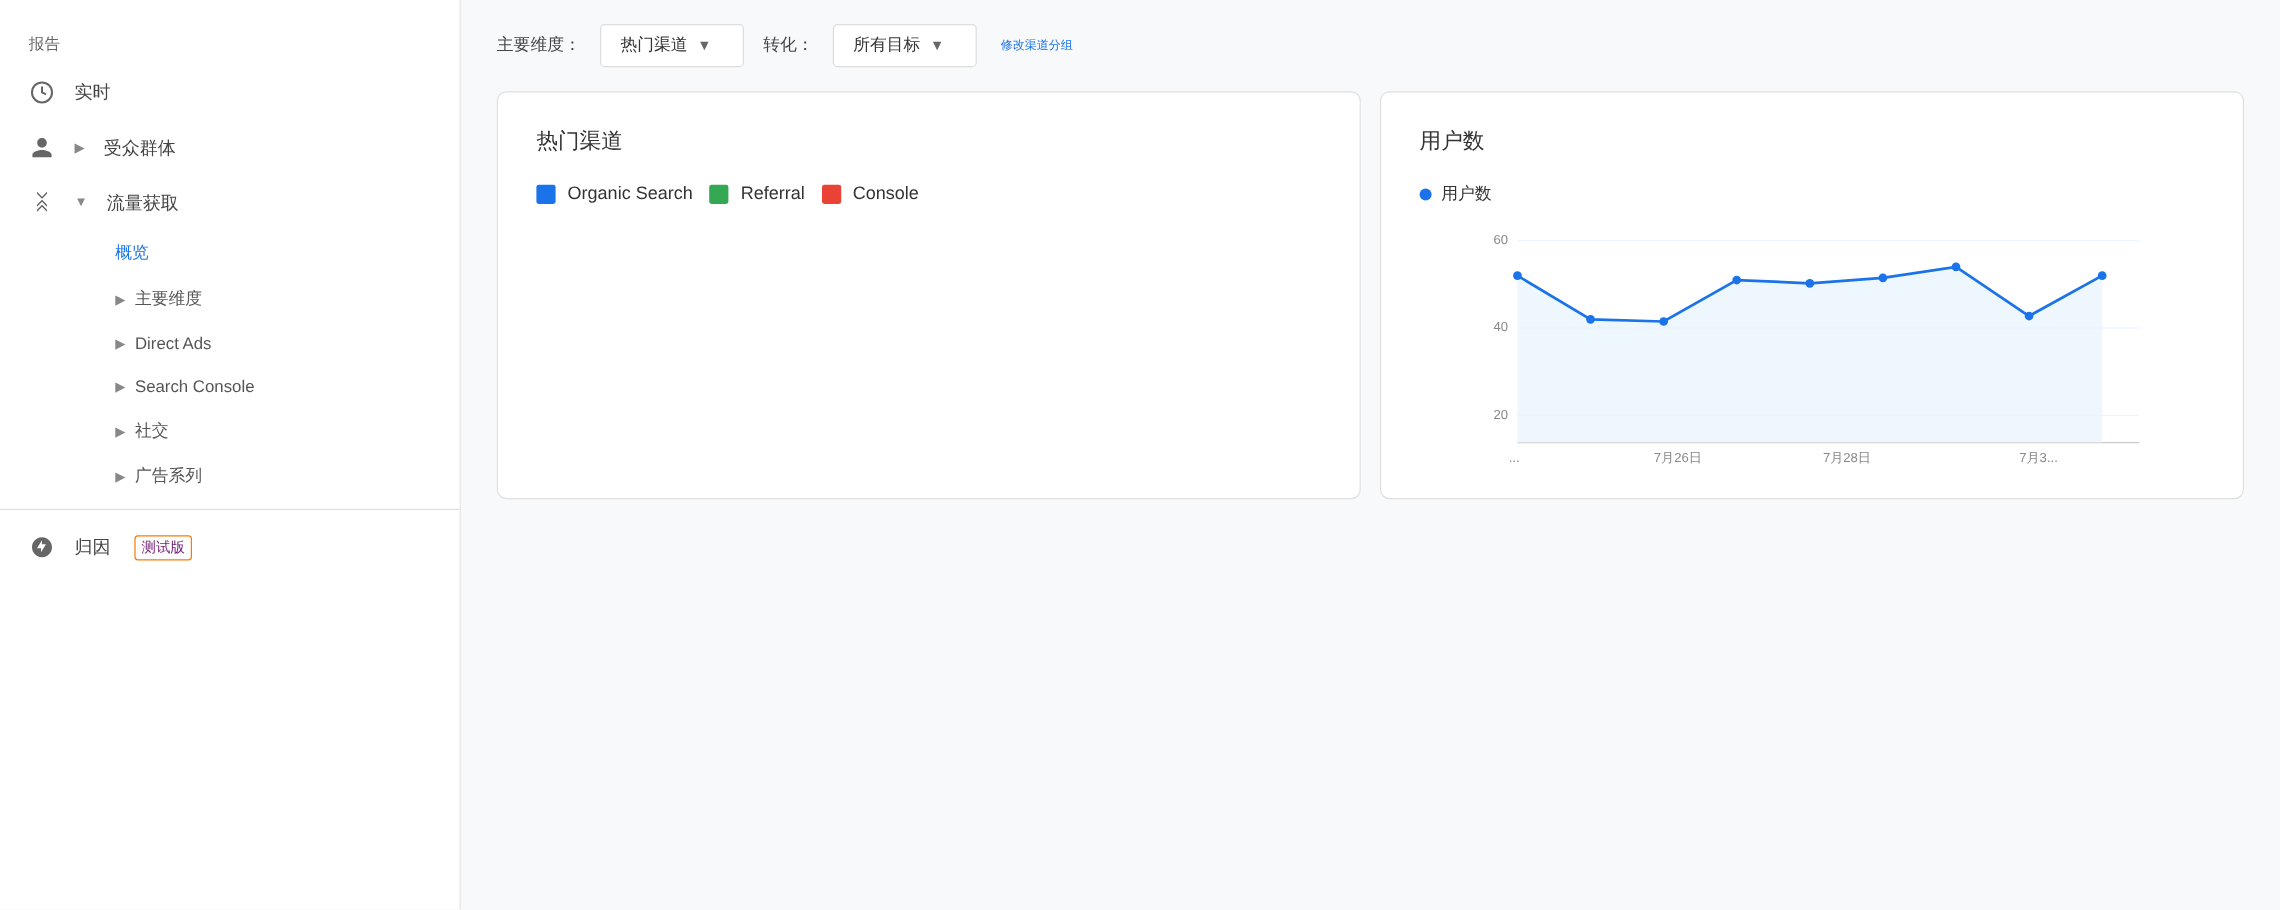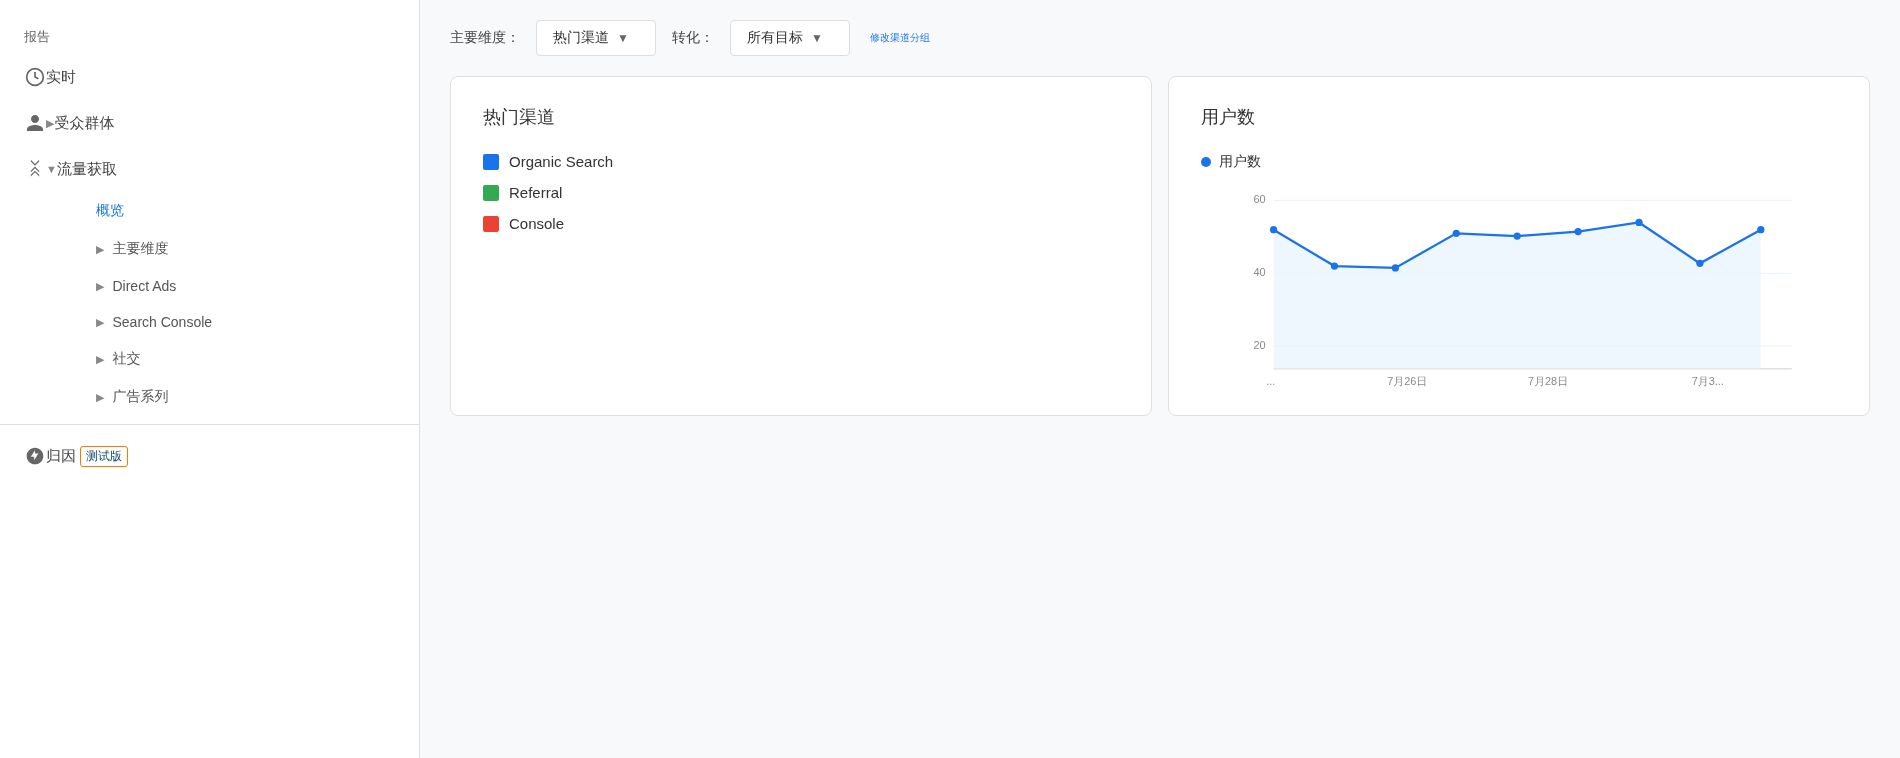--- a/index.html
+++ b/index.html
@@ -7,40 +7,40 @@
       font-family: 'Arial', sans-serif;
       background: #f8f9fa;
       display: flex;
       width: 1900px;
       height: 758px;
       overflow: hidden;
     }
 
     
     .sidebar {
-      width: 420px;
+      width: 384px;
       background: #fff;
       border-right: 1px solid #e0e0e0;
       padding: 20px 0;
       flex-shrink: 0;
     }
     .sidebar-section-label {
       font-size: 13px;
       color: #666;
       padding: 8px 24px;
       font-weight: 500;
     }
     .sidebar-item {
       display: flex;
       align-items: center;
       padding: 12px 24px;
       cursor: pointer;
       color: #444;
       font-size: 15px;
-      gap: 0;
+      gap: 16px;
     }
     .sidebar-item .icon {
       width: 22px;
       height: 22px;
       display: flex;
       align-items: center;
       justify-content: center;
       color: #666;
       flex-shrink: 0;
     }
@@ -139,21 +139,21 @@
       gap: 40px;
     }
     .pie-container {
       position: relative;
       width: 260px;
       height: 260px;
       flex-shrink: 0;
     }
     .legend {
       display: flex;
-      flex-direction: column;
+      flex-direction: row;
       gap: 14px;
     }
     .legend-item {
       display: flex;
       align-items: center;
       gap: 10px;
       font-size: 15px;
       color: #333;
     }
     .legend-color {
@@ -263,21 +263,21 @@
 
   <div class="sidebar-divider"></div>
 
   <div class="sidebar-item">
     <span class="icon">
       <svg width="20" height="20" viewBox="0 0 24 24" fill="currentColor">
         <path d="M12 2C6.48 2 2 6.48 2 12s4.48 10 10 10 10-4.48 10-10S17.52 2 12 2zm-1 15v-4H7l5-8v4h4l-5 8z"></path>
       </svg>
     </span>
     <span>归因</span>
-    <span style="color:#0c4a6e; font-size:12px; margin-left:4px; border:1px solid #f57c00; border-radius:3px; padding:1px 5px;">测试版</span>
+    <span style="color:#701a75; font-size:12px; margin-left:4px; border:1px solid #f57c00; border-radius:3px; padding:1px 5px;">测试版</span>
   </div>
 </aside>
 
 <main class="main-content">
 
   <div class="toolbar">
     <span class="toolbar-label">主要维度：</span>
     <button class="dropdown-btn">
       <span>热门渠道</span>
       <span class="dropdown-arrow">▼</span>

